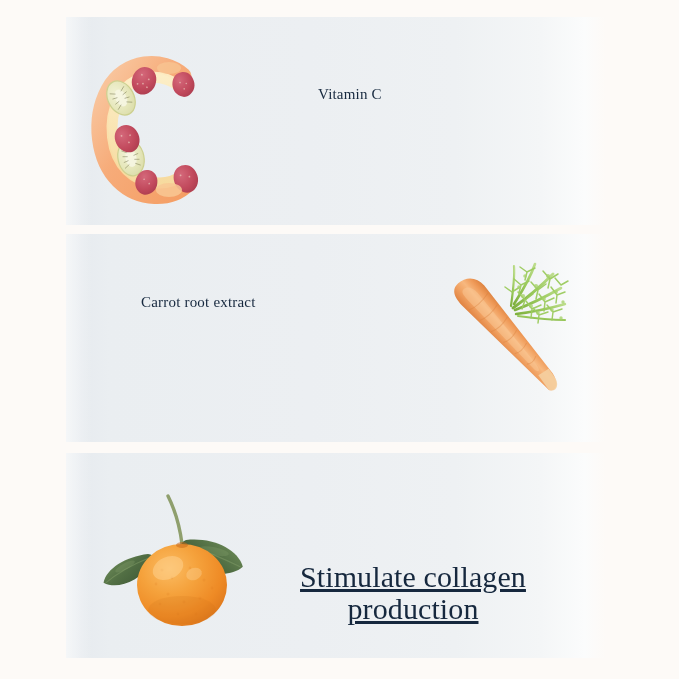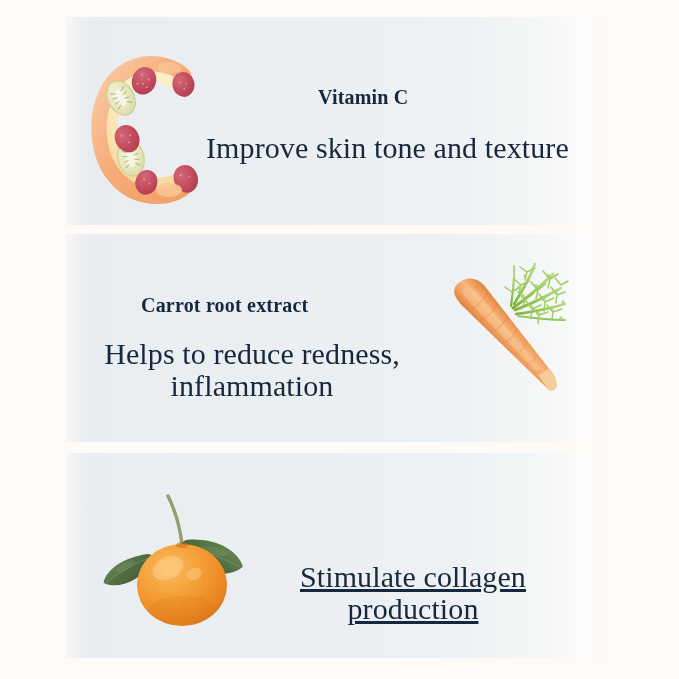--- a/index.html
+++ b/index.html
@@ -51,24 +51,23 @@
   }
 
   #panel-1 { top: 17px;  height: 208px; }
   #panel-2 { top: 234px; height: 208px; }
   #panel-3 { top: 453px; height: 205px; }
 
   
   .ingredient-name {
     position: absolute;
     color: #16283e;
-    font-size: 20px;
+    font-size: 15px;
     letter-spacing: .2px;
     white-space: nowrap;
-    font-weight: bold;
   }
   .benefit-text {
     position: absolute;
     color: #16283e;
     font-size: 30px;
     line-height: 1.08;
     letter-spacing: .1px;
     white-space: pre-line;
   }
 
@@ -219,21 +218,20 @@
         </g>
       </g>
 
       <ellipse cx="74" cy="138" rx="13" ry="7" fill="#f8c894" opacity="0.85"></ellipse>
       <ellipse cx="74" cy="16" rx="12" ry="6" fill="#f8c894" opacity="0.7"></ellipse>
     </svg>
   </div>
 
   <div class="ingredient-name" id="vitc-name">Vitamin C</div>
 
-  <div class="benefit-text" id="vitc-benefit">Improve skin tone and texture</div>
 
   <div class="panel" id="panel-2"></div>
 
   <div id="carrot-image">
     <svg viewBox="0 0 195 170" width="195" height="170" aria-hidden="true">
       <defs>
         <linearGradient id="carrotGrad" x1="0" y1="0" x2="1" y2="0">
           <stop offset="0%" stop-color="#e08342"></stop>
           <stop offset="28%" stop-color="#f0a060"></stop>
           <stop offset="55%" stop-color="#f7b87f"></stop>
@@ -305,22 +303,20 @@
         <circle cx="150" cy="24" r="1.8"></circle>
           <circle cx="144" cy="35" r="1.8"></circle>
         <circle cx="188" cy="50" r="1.7"></circle>
           <circle cx="186" cy="66" r="1.7"></circle>
       </g>
     </svg>
   </div>
 
   <div class="ingredient-name" id="carrot-name">Carrot root extract</div>
 
-  <div class="benefit-text" id="carrot-benefit">Helps to reduce redness,
-inflammation</div>
 
   <div class="panel" id="panel-3"></div>
 
   <div id="mandarin-image">
     <svg viewBox="0 0 175 150" width="175" height="150" aria-hidden="true">
       <defs>
         <radialGradient id="orangeGrad" cx="0.36" cy="0.3" r="0.82">
           <stop offset="0%" stop-color="#fbbc63"></stop>
           <stop offset="38%" stop-color="#f5a23c"></stop>
           <stop offset="72%" stop-color="#ee8a25"></stop>

